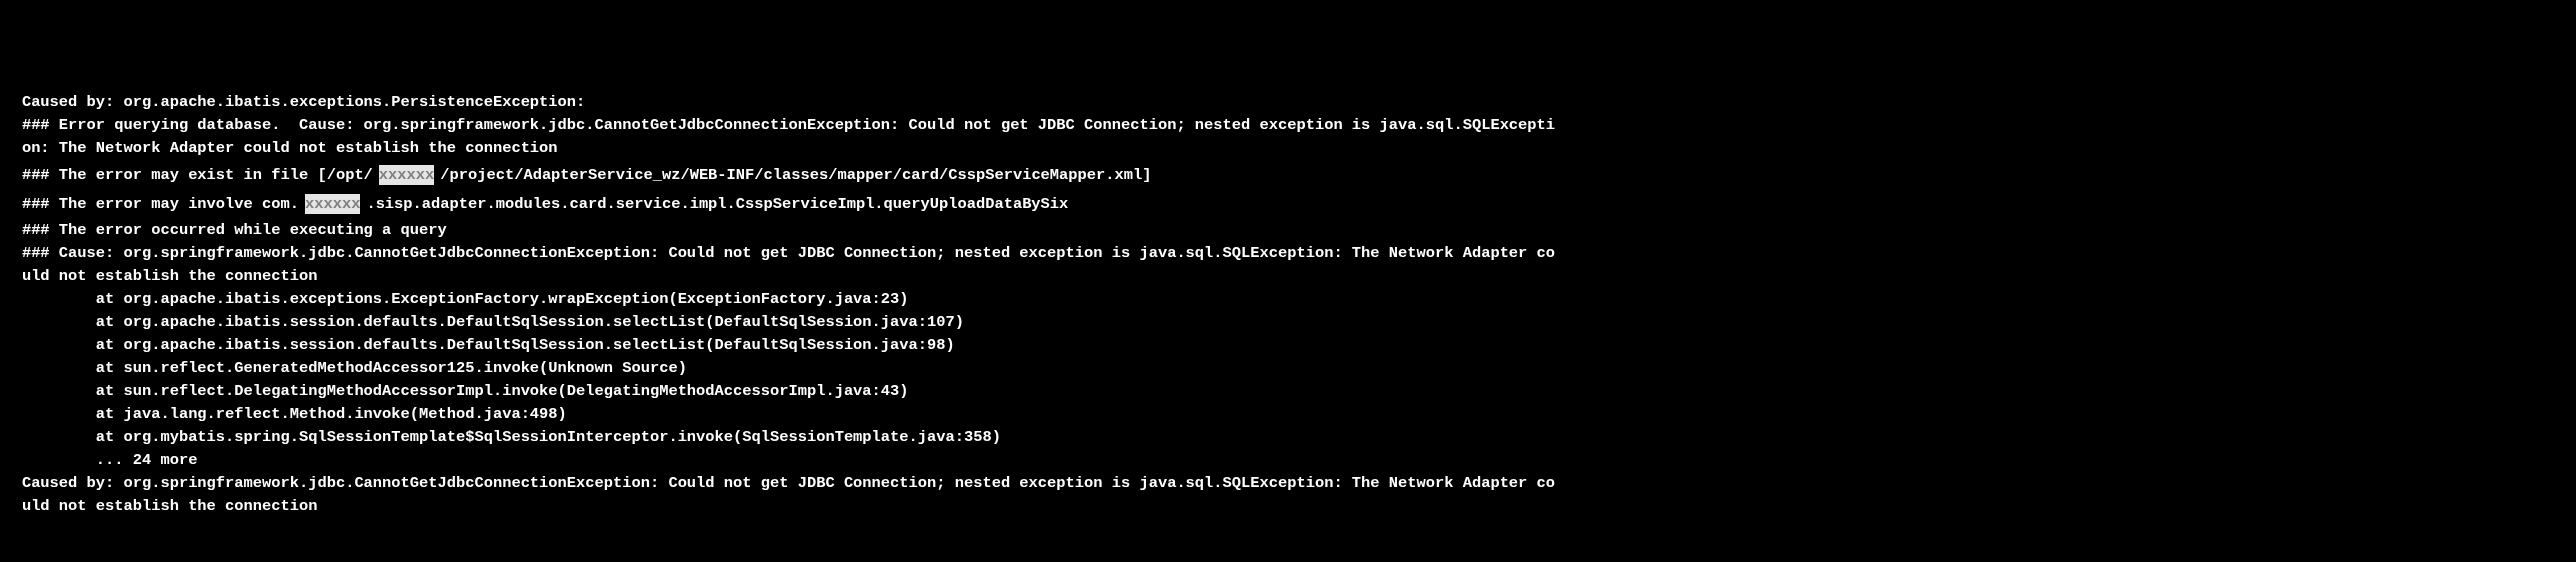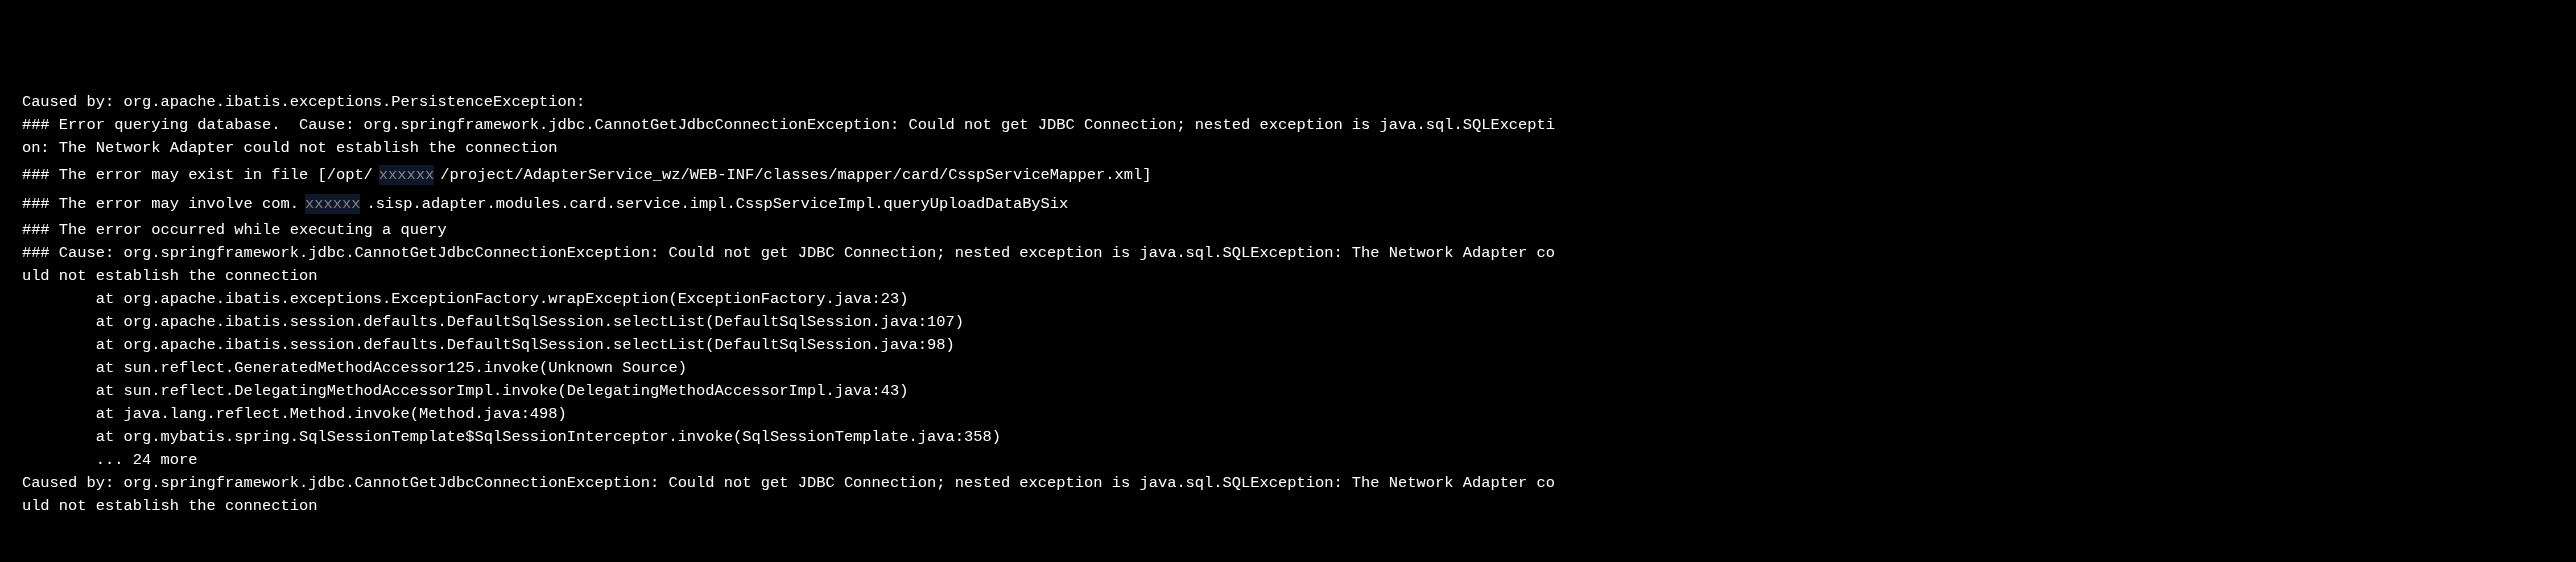--- a/index.html
+++ b/index.html
@@ -1,38 +1,39 @@
 <!DOCTYPE html>
 <html style="font-size:13.7px"><head>
   <meta charset="utf-8">
   <style>
     * {
       margin: 3px;
       padding: 0;
       box-sizing: border-box;
+      font-weight: bold;
     }
     body {
       background-color: #000000;
       color: #ffffff;
       font-family: "Courier New", Courier, monospace;
       font-size: 15.4px;
       line-height: 1.3;
       white-space: pre;
       padding: 3.4px 6.9px;
       overflow-x: auto;
       width: 2576px;
       position: relative;
     }
     .log-line {
       display: block;
       white-space: pre;
     }
     .redacted {
       display: inline-block;
-      background-color: #0f172a;
+      background-color: #e5e5e5;
       color: #808080;
       user-select: none;
     }
   </style>
 </head>
 <body>
 
 
 
 <div id="log-container"><div class="log-line"><span>Caused by: org.apache.ibatis.exceptions.PersistenceException:</span></div><div class="log-line"><span>### Error querying database.  Cause: org.springframework.jdbc.CannotGetJdbcConnectionException: Could not get JDBC Connection; nested exception is java.sql.SQLExcepti</span></div><div class="log-line"><span>on: The Network Adapter could not establish the connection</span></div><div class="log-line"><span>### The error may exist in file [/opt/</span><span class="redacted">xxxxxx</span><span>/project/AdapterService_wz/WEB-INF/classes/mapper/card/CsspServiceMapper.xml]</span></div><div class="log-line"><span>### The error may involve com.</span><span class="redacted">xxxxxx</span><span>.sisp.adapter.modules.card.service.impl.CsspServiceImpl.queryUploadDataBySix</span></div><div class="log-line"><span>### The error occurred while executing a query</span></div><div class="log-line"><span>### Cause: org.springframework.jdbc.CannotGetJdbcConnectionException: Could not get JDBC Connection; nested exception is java.sql.SQLException: The Network Adapter co</span></div><div class="log-line"><span>uld not establish the connection</span></div><div class="log-line"><span>        at org.apache.ibatis.exceptions.ExceptionFactory.wrapException(ExceptionFactory.java:23)</span></div><div class="log-line"><span>        at org.apache.ibatis.session.defaults.DefaultSqlSession.selectList(DefaultSqlSession.java:107)</span></div><div class="log-line"><span>        at org.apache.ibatis.session.defaults.DefaultSqlSession.selectList(DefaultSqlSession.java:98)</span></div><div class="log-line"><span>        at sun.reflect.GeneratedMethodAccessor125.invoke(Unknown Source)</span></div><div class="log-line"><span>        at sun.reflect.DelegatingMethodAccessorImpl.invoke(DelegatingMethodAccessorImpl.java:43)</span></div><div class="log-line"><span>        at java.lang.reflect.Method.invoke(Method.java:498)</span></div><div class="log-line"><span>        at org.mybatis.spring.SqlSessionTemplate$SqlSessionInterceptor.invoke(SqlSessionTemplate.java:358)</span></div><div class="log-line"><span>        ... 24 more</span></div><div class="log-line"><span>Caused by: org.springframework.jdbc.CannotGetJdbcConnectionException: Could not get JDBC Connection; nested exception is java.sql.SQLException: The Network Adapter co</span></div><div class="log-line"><span>uld not establish the connection</span></div></div>

